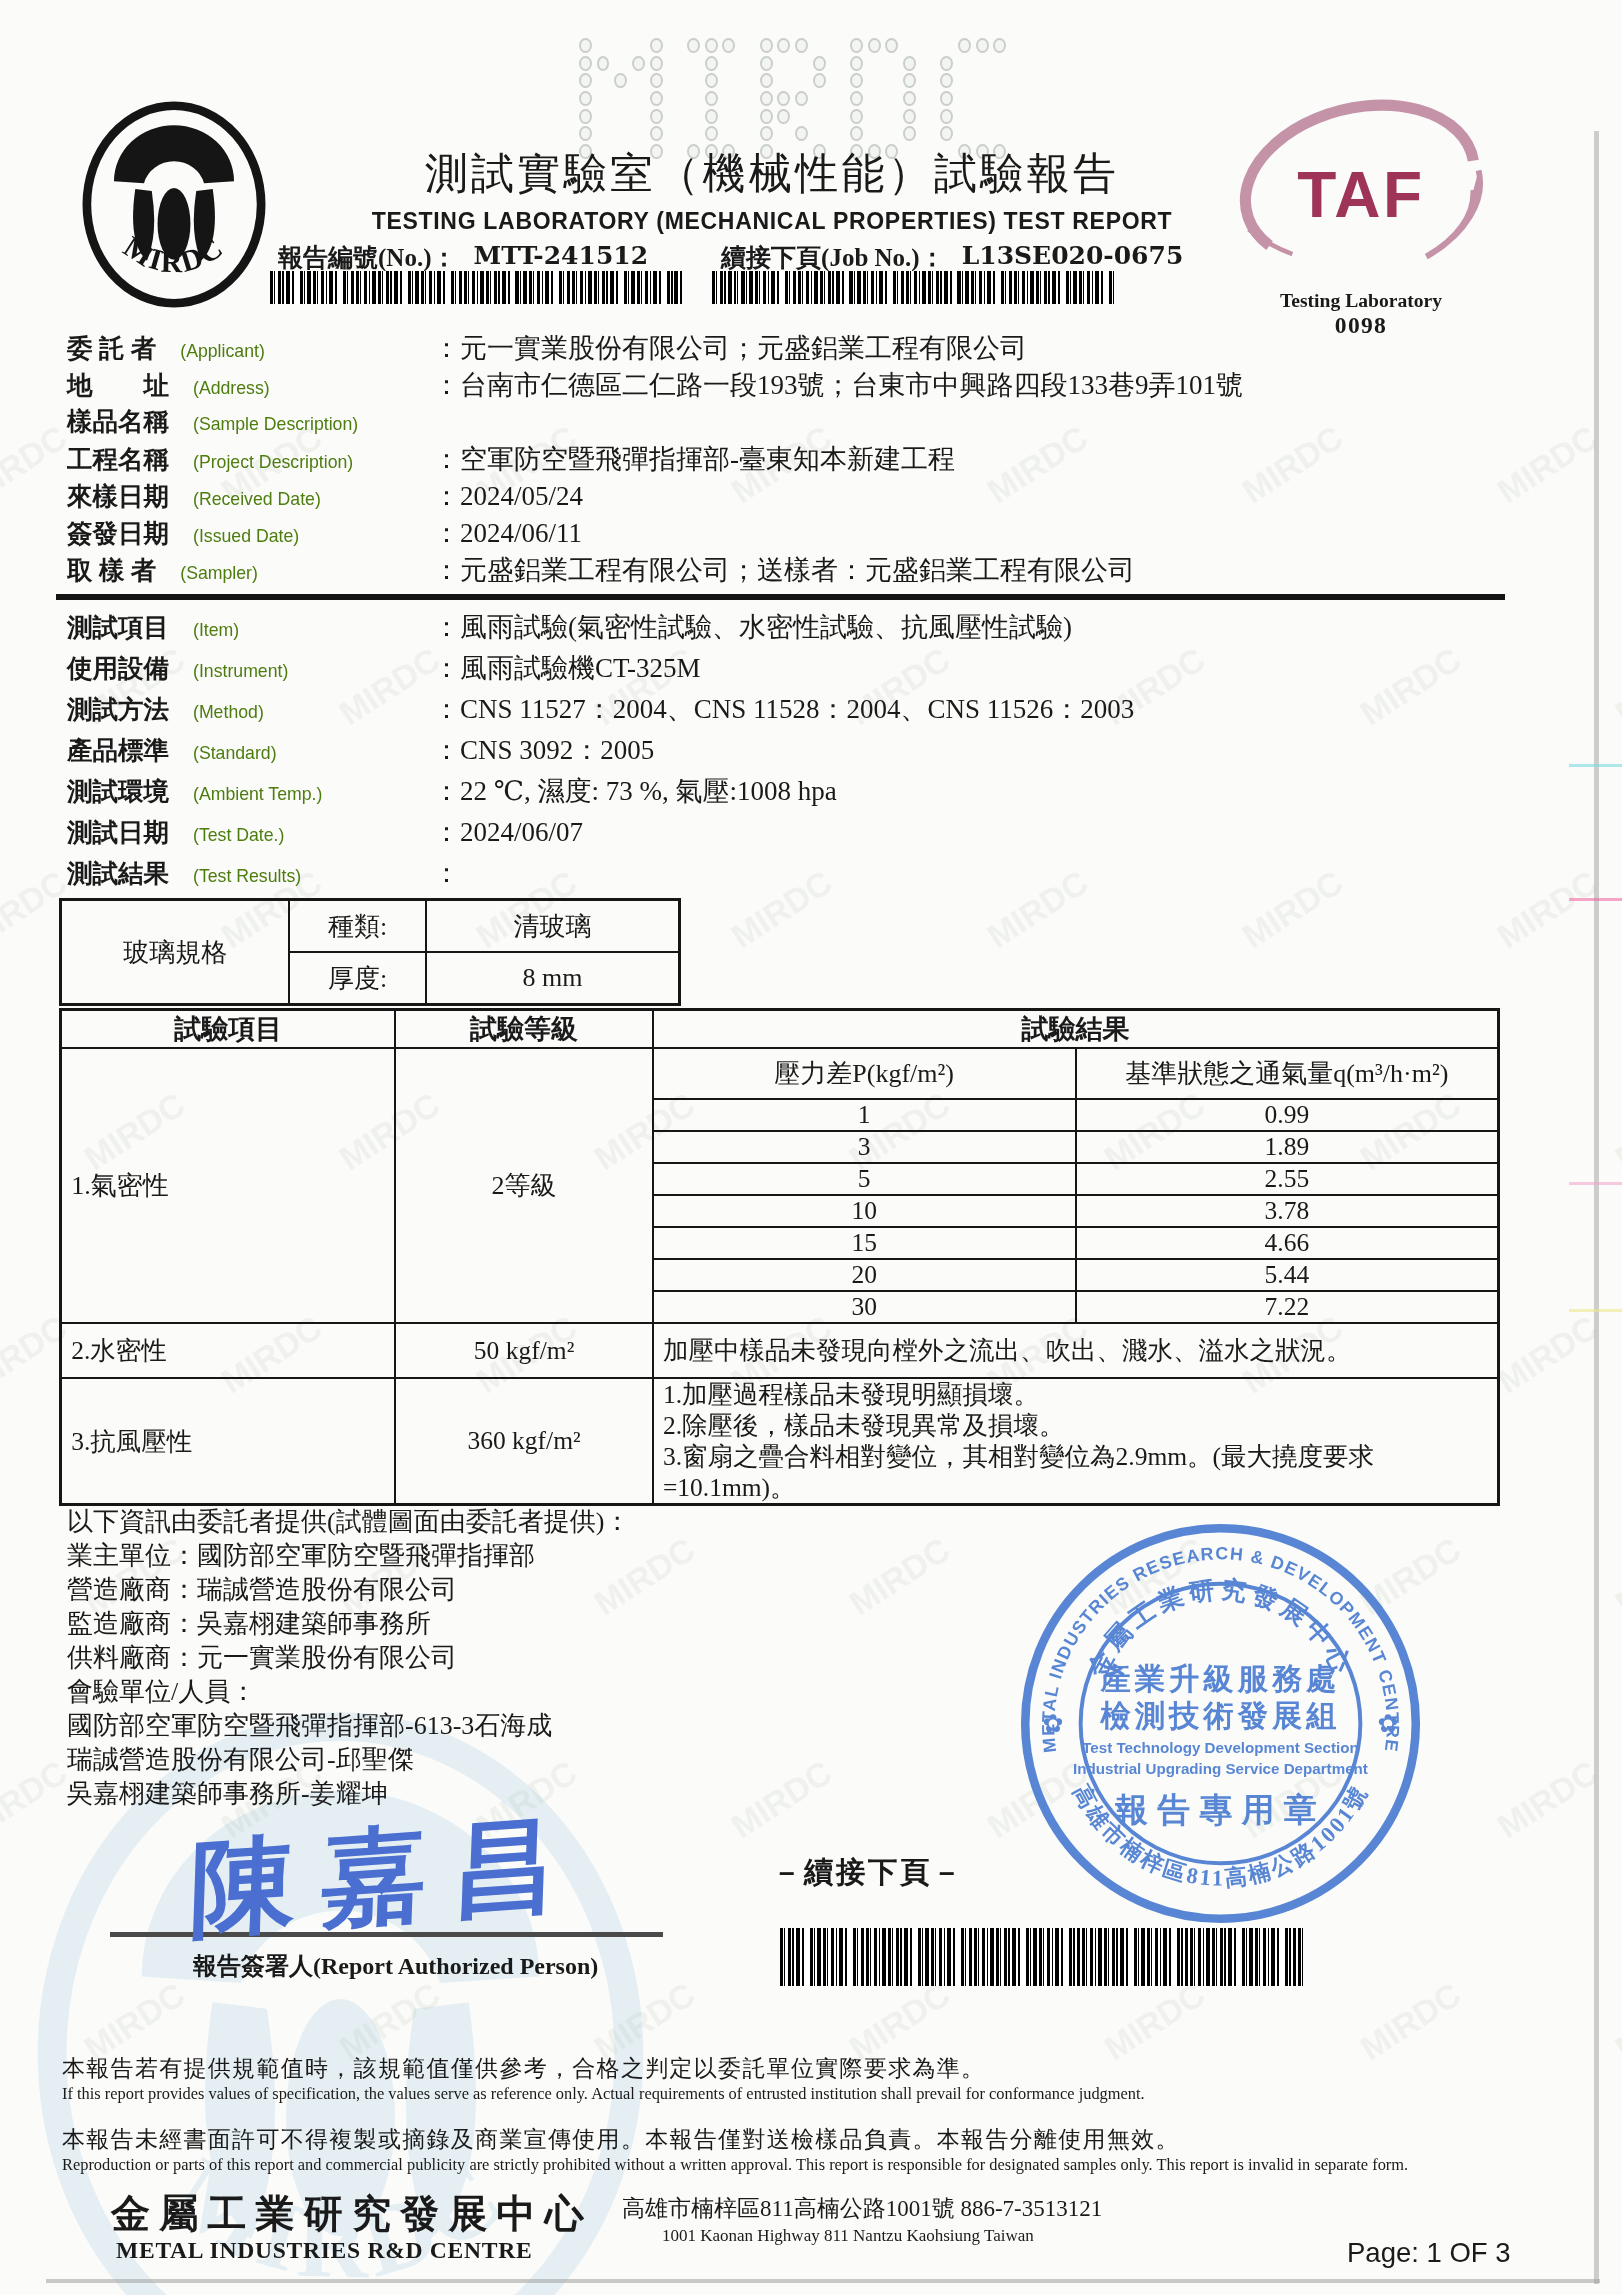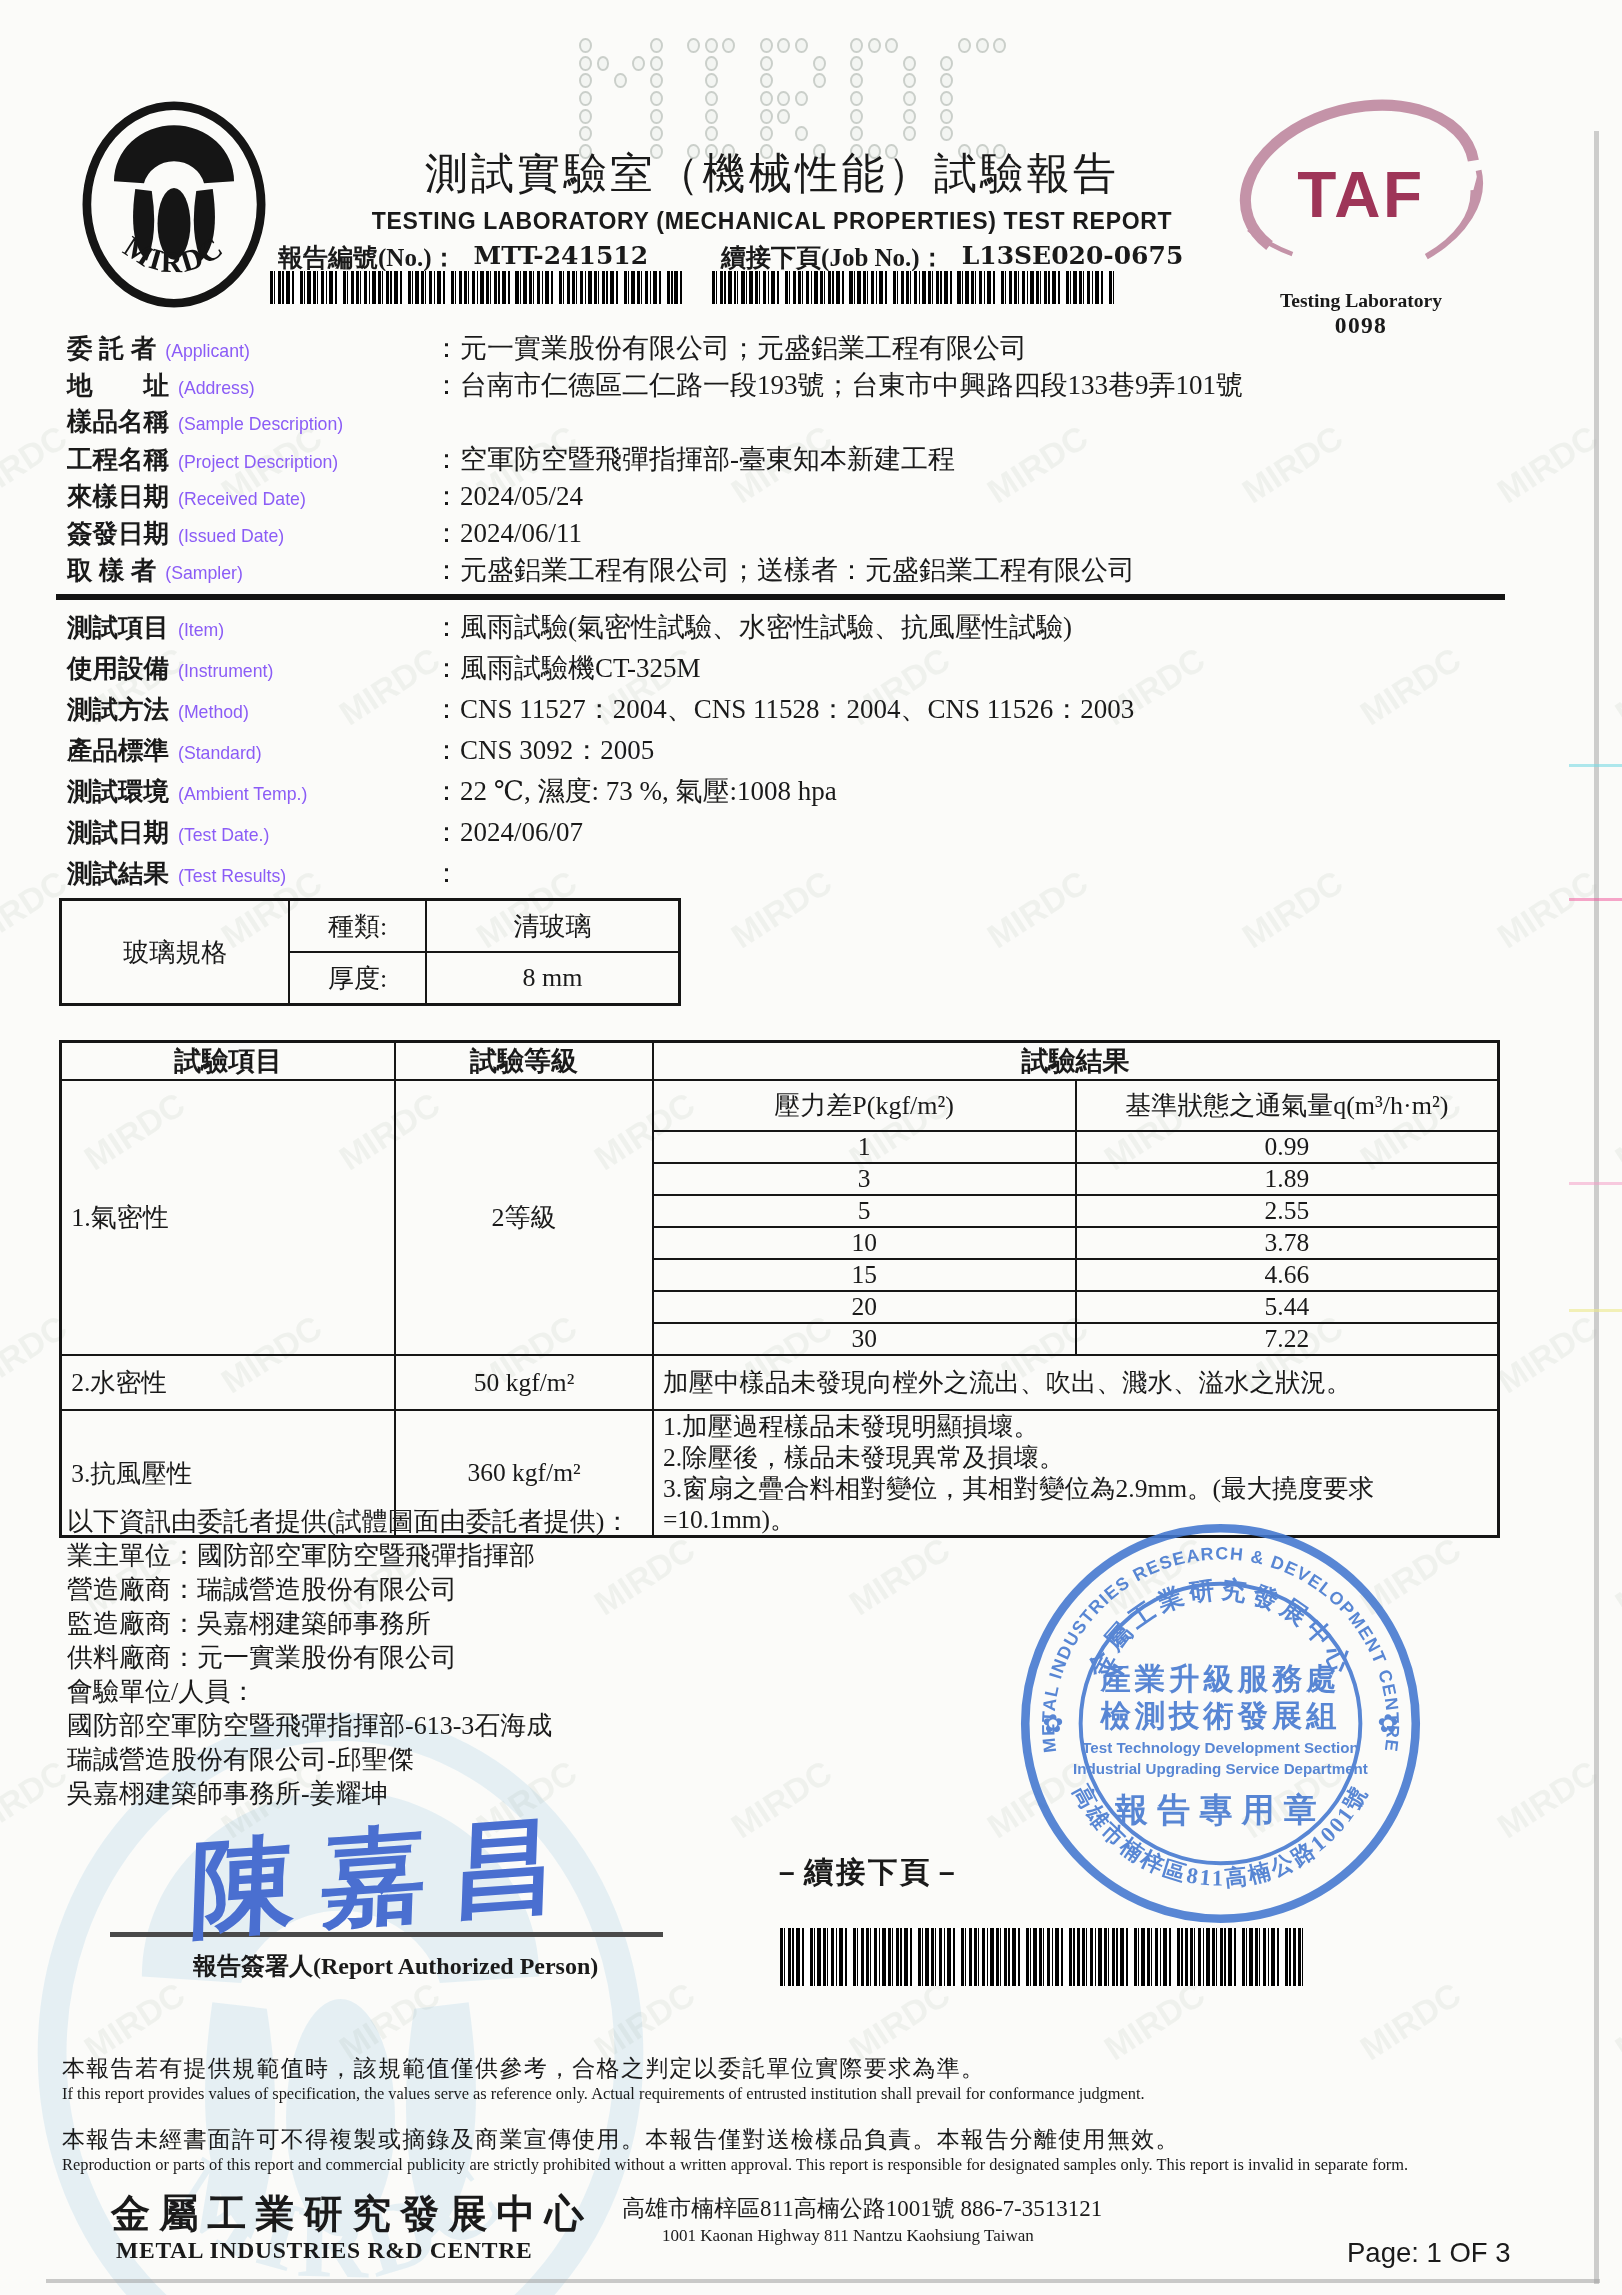--- a/index.html
+++ b/index.html
@@ -10,21 +10,21 @@
   
   .title-zh{font-size:43px;font-weight:400;letter-spacing:3.3px;text-align:center;}
   .title-en{font-size:23px;font-weight:700;text-align:center;font-family:"Liberation Sans","DejaVu Sans",sans-serif;letter-spacing:0.7px;}
   .repline{font-size:25px;font-weight:600;display:flex;gap:17px;}
   .repline .lat{font-family:"DejaVu Serif",serif;}
   .barcode{background:repeating-linear-gradient(90deg,#000 0 2.6px,#fff 2.6px 3.9px,#000 3.9px 4.6px,#fff 4.6px 7.9px,#000 7.9px 11px,#fff 11px 12.4px,#000 12.4px 13.7px,#fff 13.7px 15.7px,#000 15.7px 19.6px,#fff 19.6px 21.6px);}
   
   .frow{display:flex;align-items:baseline;}
   .flabel{width:366px;flex:0 0 366px;display:flex;align-items:baseline;}
   .flabel .zh{font-size:25.5px;font-weight:600;white-space:pre;}
-  .flabel .en{font-size:17.7px;margin-left:9px;font-family:"Liberation Sans","DejaVu Sans",sans-serif;color:#8b5cf6;}
+  .flabel .en{font-size:17.7px;margin-left:24px;font-family:"Liberation Sans","DejaVu Sans",sans-serif;color:#4d7c0f;}
   .fvalue{font-size:27px;white-space:nowrap;}
   .divider{background:#141414;}
   
   table{border-collapse:collapse;table-layout:fixed;}
   td,th{border:2px solid #161616;padding:0 9.2px;font-weight:normal;}
   .tbl-outer{border:3.3px solid #161616;}
   .c{text-align:center;}
   .glass td{font-size:26px;height:50px;}
   .main th{font-size:27px;font-weight:600;}
   .main td{font-size:25.5px;}
@@ -302,21 +302,21 @@
     <td class="c" style="width:116px">種類:</td>
     <td class="c" style="width:233px">清玻璃</td>
   </tr>
   <tr>
     <td class="c">厚度:</td>
     <td class="c">8 mm</td>
   </tr>
 </tbody>
   </table>
 
-<table class="abs z2 main tbl-outer" style="left:59px;top:1040px;width:1441px">
+<table class="abs z2 main tbl-outer" style="left:59px;top:1008px;width:1441px">
   <tbody>
       <tr class="r-head">
     <th class="c" style="width:314px">試驗項目</th>
     <th class="c" style="width:237px">試驗等級</th>
     <th class="c" colspan="2">試驗結果</th>
   </tr>
   <tr class="r-sub">
     <td rowspan="8" style="vertical-align:middle">1.氣密性</td>
     <td class="c" rowspan="8" style="vertical-align:middle">2等級</td>
     <td class="c" style="width:432px">壓力差P(kgf/m²)</td>

